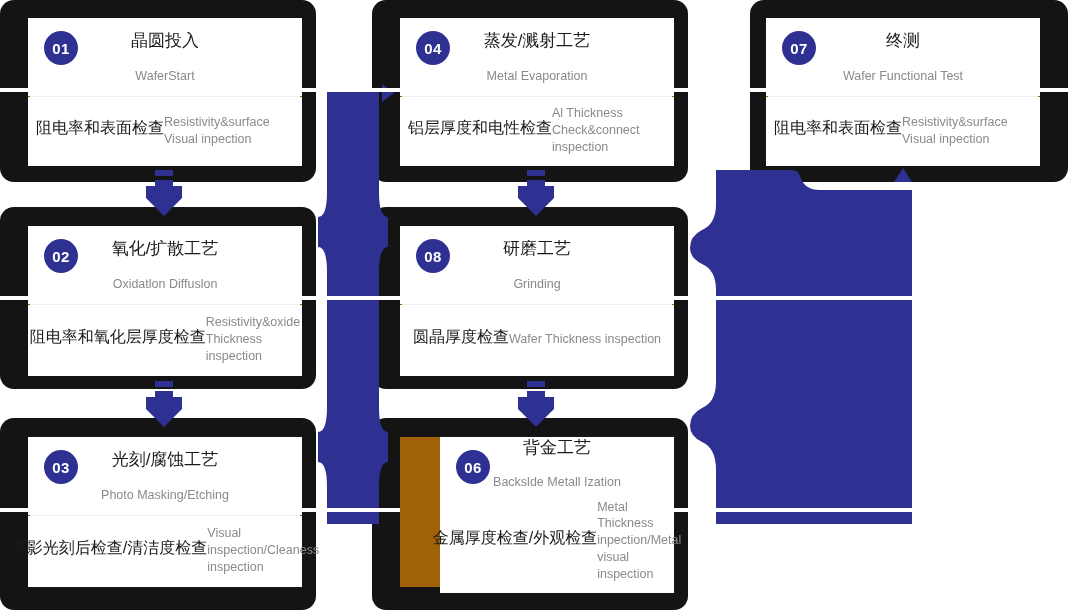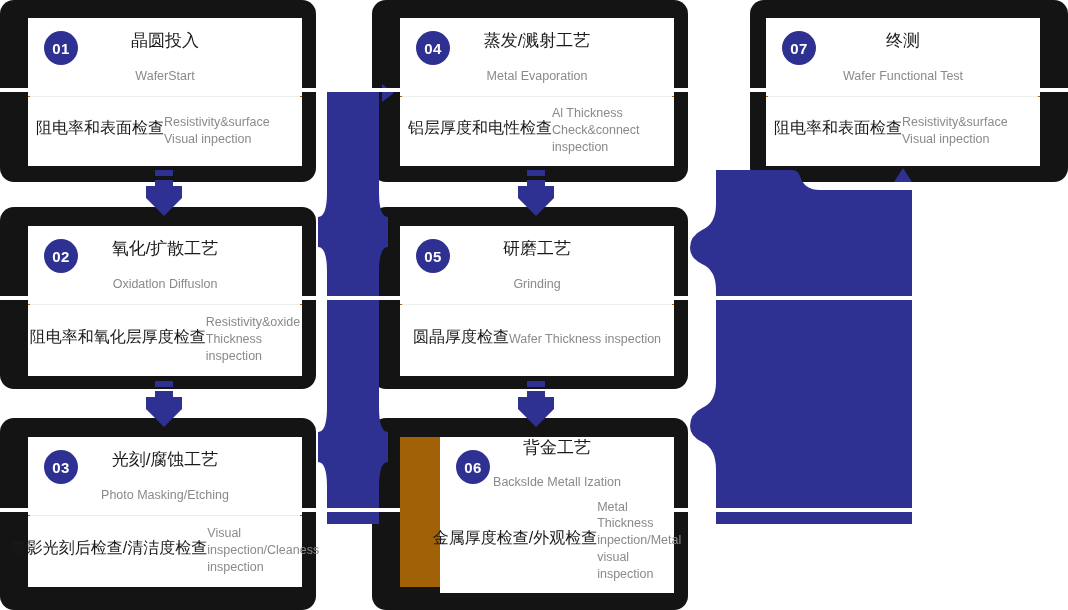--- a/index.html
+++ b/index.html
@@ -236,21 +236,21 @@
     </div>
     <div class="card-sep"></div>
     <div class="card-bot">
       <div class="i-cn">铝层厚度和电性检查</div>
       <div class="i-en">Al Thickness Check&amp;connect inspection</div>
     </div>
   </div>
 
   <div class="card" style="left:400px; top:226px; width:274px; height:150px;">
     <div class="card-top">
-      <div class="badge">05</div>
+      <div class="badge">08</div>
       <div class="t-cn">研磨工艺</div>
       <div class="t-en">Grinding</div>
     </div>
     <div class="card-sep"></div>
     <div class="card-bot">
       <div class="i-cn">圆晶厚度检查</div>
       <div class="i-en">Wafer Thickness inspection</div>
     </div>
   </div>
 

